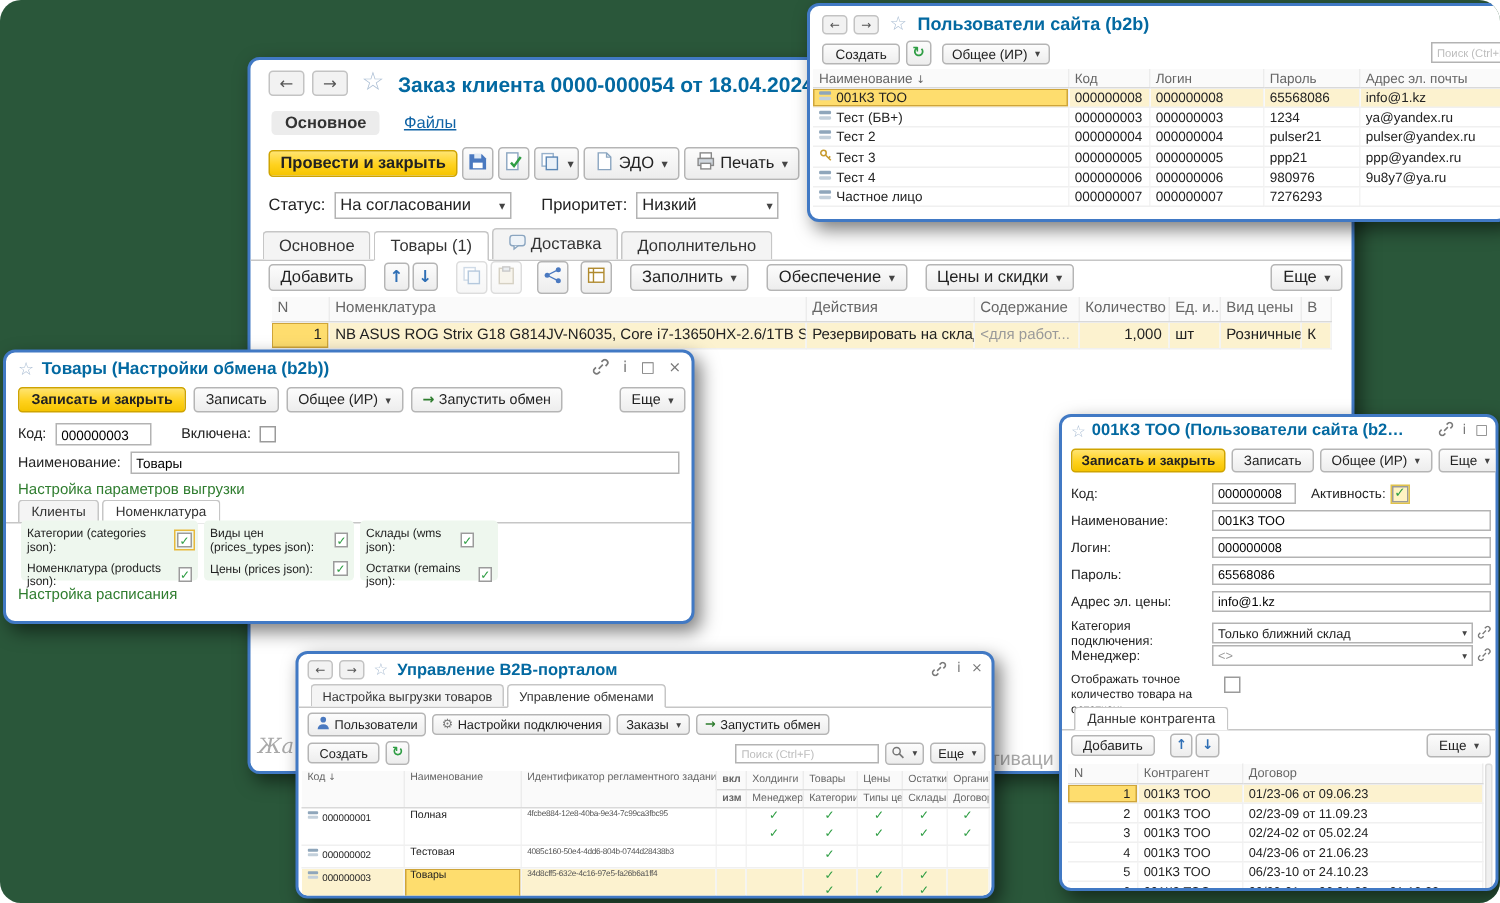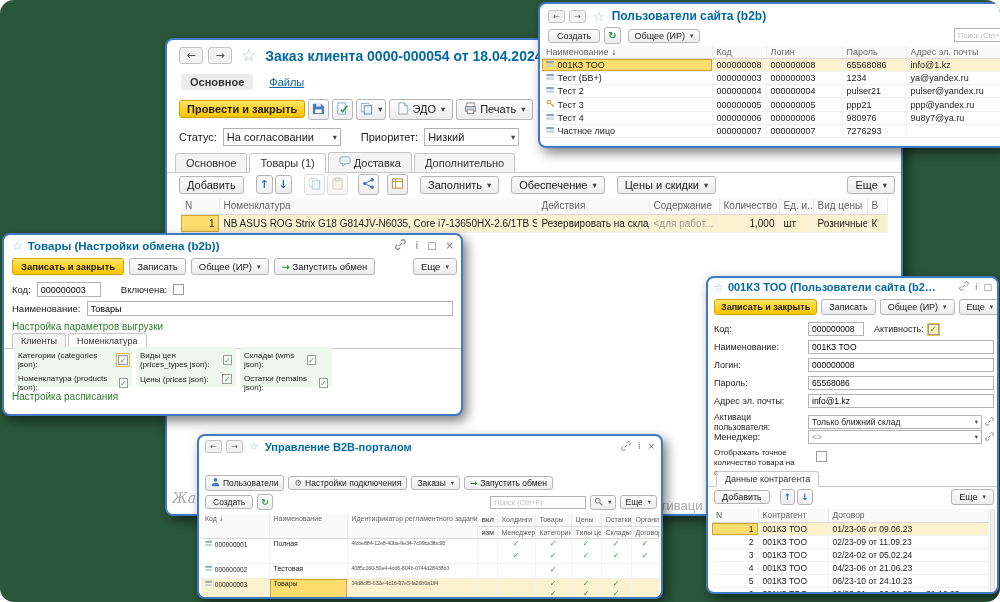--- a/index.html
+++ b/index.html
@@ -439,20 +439,28 @@
       <span class="star g" style="font-size:11px;margin:0 2px">☆</span>
       <span class="wtitle" style="font-size:11px">Управление B2B-порталом</span>
       <span class="wicons" style="margin-left:auto;gap:7px">
         <span><svg width="10" height="10" viewBox="0 0 12 12">
               <path d="M4.5 7.5L7.5 4.5M6.5 2.5l1-1a2 2 0 0 1 3 3l-1 1M5.5 9.5l-1 1a2 2 0 0 1-3-3l1-1" fill="none" stroke="#7a7a7a" stroke-width="1.2"></path>
             </svg></span>
         <span class="wic" style="font-size:9px">i</span>
         <span class="wic" style="font-size:9px">×</span>
       </span>
     </div>
+    <div class="abs tabbar" style="left:0;top:20px;width:462px;font-size:8.5px">
+      <span class="tab" style="padding:2px 7px">
+          <span>Настройка выгрузки товаров</span>
+        </span>
+      <span class="tab on" style="padding:2px 7px">
+          <span>Управление обменами</span>
+        </span>
+    </div>
     <div class="abs row" style="left:6px;top:38px;gap:4px;height:17px">
       <span class="btn" style="font-size:8.5px;padding:1px 5px">
           <span><svg width="9" height="10" viewBox="0 0 12 13">
               <circle cx="6" cy="3.5" r="2.5" fill="#4a79c0"></circle>
               <path d="M1 12a5 4.5 0 0 1 10 0z" fill="#4a79c0"></path>
             </svg></span>
           <span>Пользователи</span>
         </span>
       <span class="btn" style="font-size:8.5px;padding:1px 5px">
           <span class="g" style="color:#777">⚙</span>
@@ -645,25 +653,25 @@
     </div>
     <div class="abs row" style="left:6px;top:80px;width:280px">
       <span style="width:94px">Логин:</span>
       <input class="inp" readonly="" style="flex: 1 1 0%; height: 14px; font-size: 8.5px;" value="000000008">
     </div>
     <div class="abs row" style="left:6px;top:98px;width:280px">
       <span style="width:94px">Пароль:</span>
       <input class="inp" readonly="" style="flex: 1 1 0%; height: 14px; font-size: 8.5px;" value="65568086">
     </div>
     <div class="abs row" style="left:6px;top:116px;width:280px">
-      <span style="width:94px">Адрес эл. почты:</span>
+      <span style="width:94px">Адрес эл. цены:</span>
       <input class="inp" readonly="" style="flex: 1 1 0%; height: 14px; font-size: 8.5px;" value="info@1.kz">
     </div>
     <div class="abs row" style="left:6px;top:134px;width:280px">
-      <span style="width:94px;font-size:8.5px">Активаци пользователя:</span>
+      <span style="width:94px;font-size:8.5px">Категория подключения:</span>
       <span class="combo" style="flex:1;height:14px;font-size:8.5px">
           <span>Только ближний склад</span>
           <span class="caret">▾</span>
         </span>
       <span style="margin-left:3px"><svg width="9" height="9" viewBox="0 0 12 12">
             <path d="M4.5 7.5L7.5 4.5M6.5 2.5l1-1a2 2 0 0 1 3 3l-1 1M5.5 9.5l-1 1a2 2 0 0 1-3-3l1-1" fill="none" stroke="#7a7a7a" stroke-width="1.2"></path>
           </svg></span>
     </div>
     <div class="abs row" style="left:6px;top:152px;width:280px">
       <span style="width:94px">Менеджер:</span>

